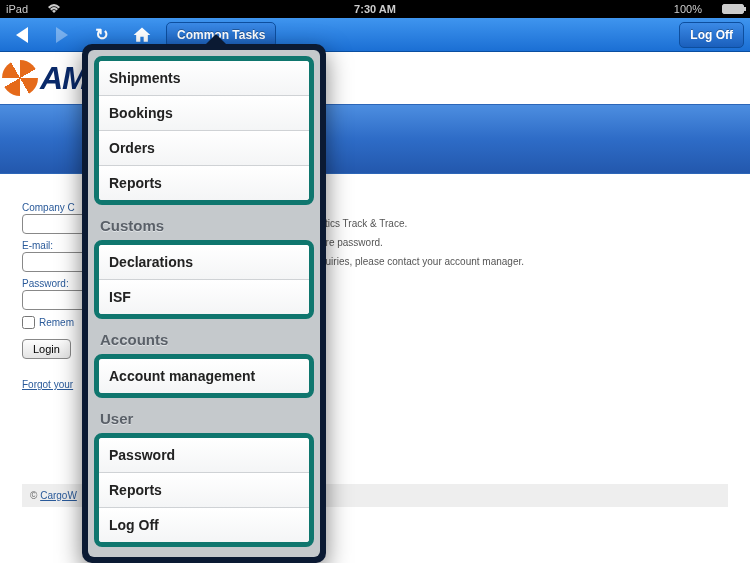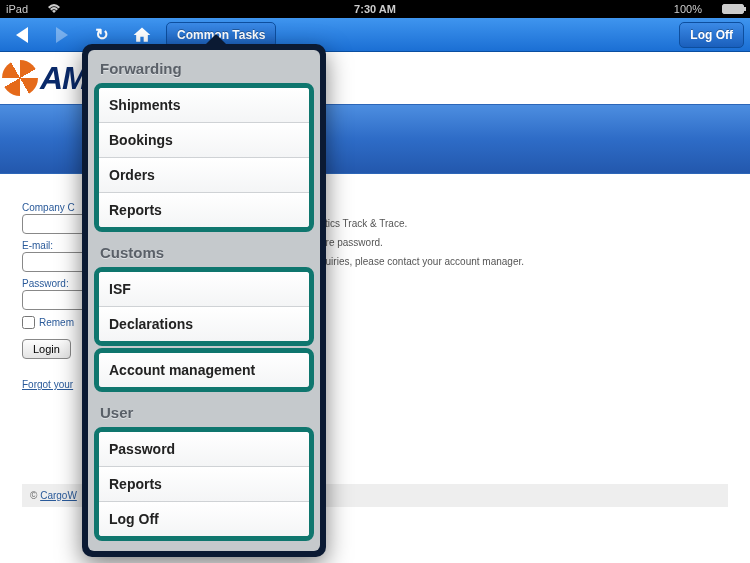--- a/index.html
+++ b/index.html
@@ -119,32 +119,32 @@
     </div>
   </div>
 
   <div class="footer">
     <span>© </span><a>CargoW</a>
   </div>
 </div>
 
 <div class="popover">
   <div class="popover-inner" id="popover-inner">
-      <div class="section-header first">Forwarding</div>
       <div class="item-group">
         <div class="item">Shipments</div>
         <div class="item">Bookings</div>
         <div class="item">Orders</div>
         <div class="item">Reports</div>
       </div>
       <div class="section-header">Customs</div>
       <div class="item-group">
+        <div class="item">Declarations</div>
         <div class="item">ISF</div>
-        <div class="item">Declarations</div>
       </div>
+      <div class="section-header">Accounts</div>
       <div class="item-group">
         <div class="item">Account management</div>
       </div>
       <div class="section-header">User</div>
       <div class="item-group">
         <div class="item">Password</div>
         <div class="item">Reports</div>
         <div class="item">Log Off</div>
       </div>
     </div>

